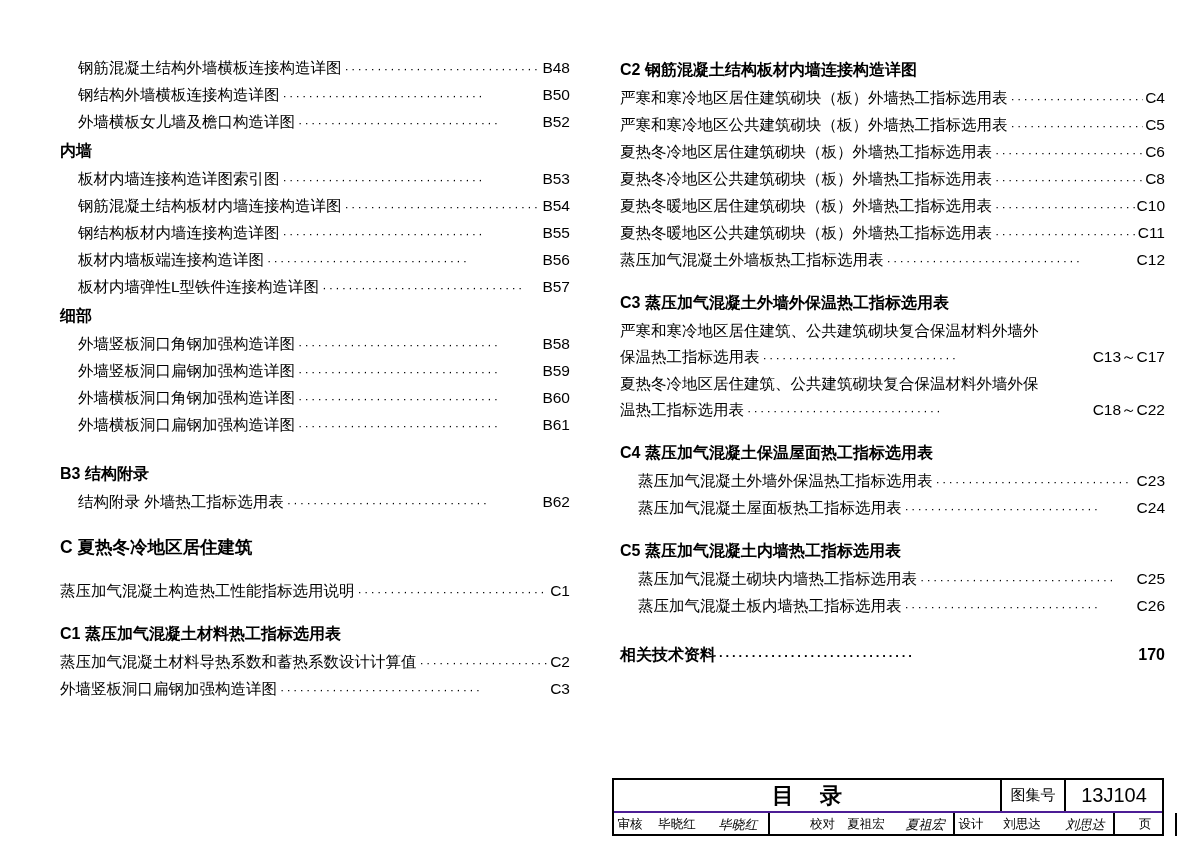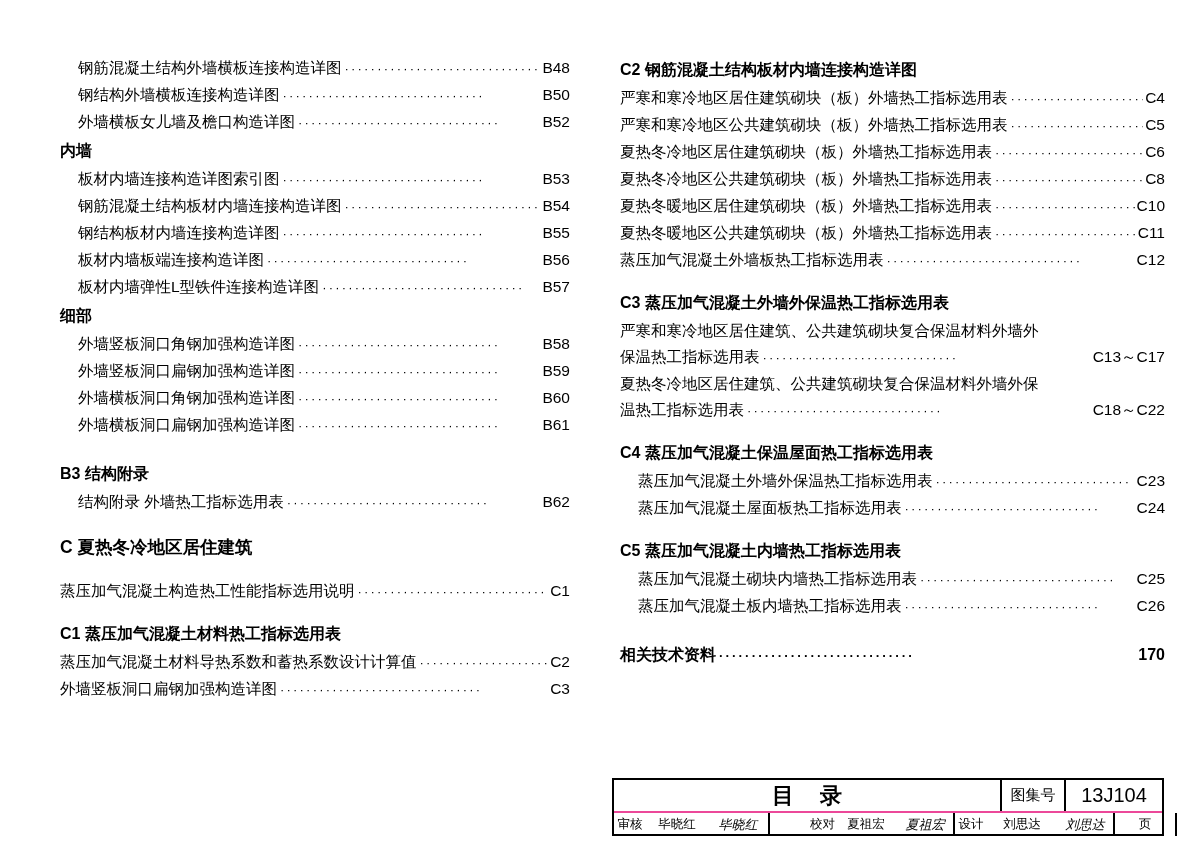--- a/index.html
+++ b/index.html
@@ -93,21 +93,21 @@
     height: 58px;
     border: 2px solid #000;
     box-sizing: border-box;
   }
   .tb-top {
     position: absolute;
     left: 0; top: 0;
     width: 100%;
     height: 33px;
     box-sizing: border-box;
-    border-bottom: 2px solid #ec4899;
+    border-bottom: 2px solid #4c1d95;
     display: flex;
   }
   .tb-title {
     flex: 1 1 auto;
     display: flex;
     align-items: center;
     justify-content: center;
     font-size: 22px;
     font-weight: bold;
     letter-spacing: 10px;

